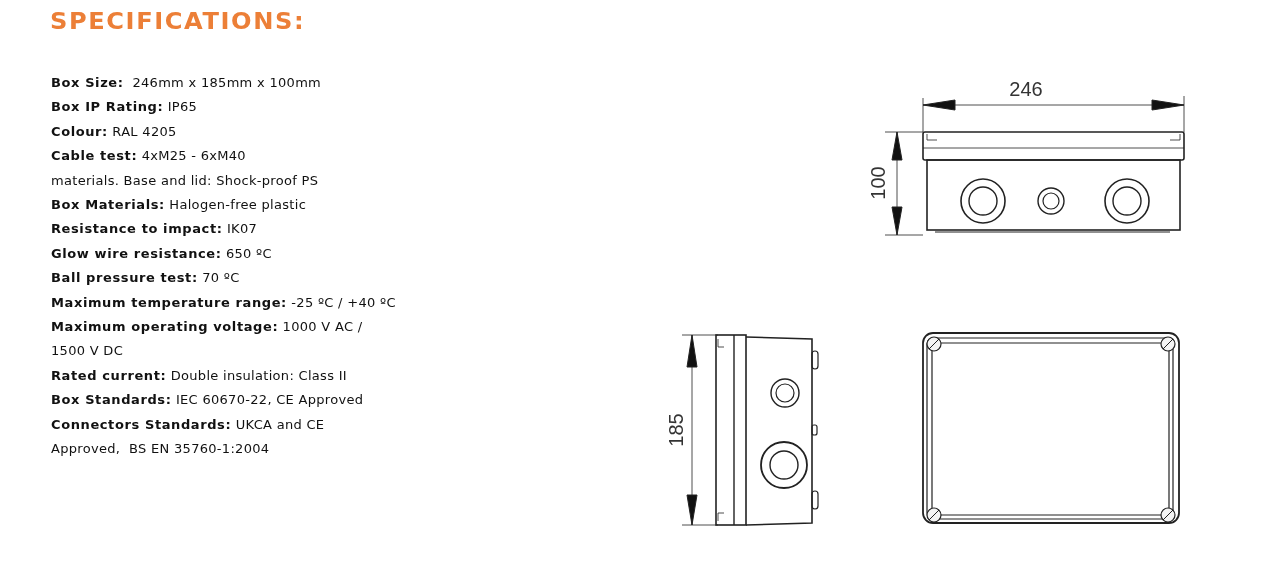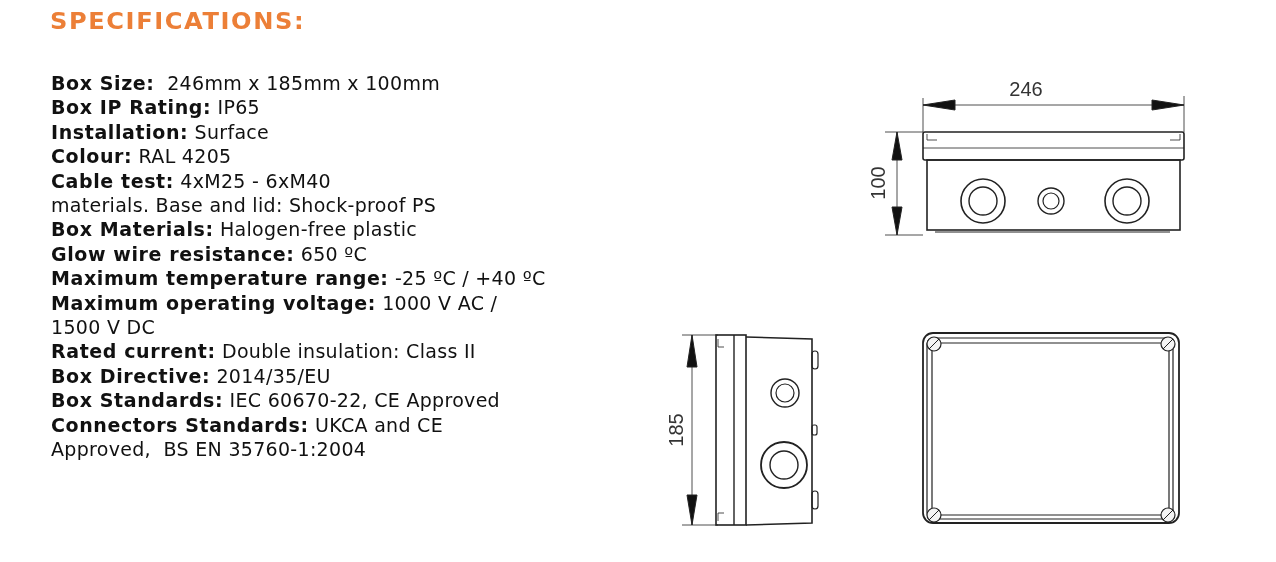--- a/index.html
+++ b/index.html
@@ -1,44 +1,44 @@
 <!DOCTYPE html>
 <html><head>
 <meta charset="utf-8">
 <style>
   html,body{margin:0;padding:0;background:#ffffff;}
   body{width:1276px;height:562px;position:relative;overflow:hidden;font-family:"DejaVu Sans","Liberation Sans",sans-serif;color:#111;}
   .title{position:absolute;left:50px;top:8px;font-family:"DejaVu Sans",sans-serif;font-size:23px;font-weight:bold;color:#ec7f37;letter-spacing:1.5px;transform:scaleX(1.05);transform-origin:left;}
   .specs{position:absolute;left:51px;top:71px;width:600px;}
-  .line{font-size:19px;line-height:24.4px;white-space:nowrap;letter-spacing:0.3px;}
+  .line{font-size:13px;line-height:24.4px;white-space:nowrap;letter-spacing:0.3px;}
   .lbl{font-weight:900;font-family:"DejaVu Sans",sans-serif;letter-spacing:0.6px;}
   .val{font-weight:normal;}
   .u{text-decoration-color:#3b6fd1;text-underline-offset:3px;}
   svg{position:absolute;}
   .dim{font-family:"Liberation Sans",sans-serif;font-size:20px;fill:#333;}
 </style>
 </head>
 <body>
 
 <div class="title">SPECIFICATIONS:</div>
 
 <div class="specs">
   <div class="line"><span class="lbl">Box Size:</span><span class="val" style="white-space:pre">  246mm x 185mm x 100mm</span></div>
   <div class="line"><span class="lbl">Box IP Rating:</span><span class="val" style="white-space:pre"> IP65</span></div>
-  <div class="line"><span class="lbl">Installation:</span><span class="val" style="white-space:pre"> Surface</span></div>
   <div class="line"><span class="lbl">Colour:</span><span class="val" style="white-space:pre"> RAL 4205</span></div>
   <div class="line"><span class="lbl">Cable test:</span><span class="val" style="white-space:pre"> 4xM25 - 6xM40</span></div>
   <div class="line"><span class="val">materials. Base and lid: Shock-proof PS</span></div>
   <div class="line"><span class="lbl">Box Materials:</span><span class="val" style="white-space:pre"> Halogen-free plastic</span></div>
+  <div class="line"><span class="lbl">Resistance to impact:</span><span class="val" style="white-space:pre"> IK07</span></div>
   <div class="line"><span class="lbl">Glow wire resistance:</span><span class="val" style="white-space:pre"> 650 ºC</span></div>
+  <div class="line"><span class="lbl">Ball pressure test:</span><span class="val" style="white-space:pre"> 70 ºC</span></div>
   <div class="line"><span class="lbl">Maximum temperature range:</span><span class="val" style="white-space:pre"> -25 ºC / +40 ºC</span></div>
   <div class="line"><span class="lbl">Maximum operating voltage:</span><span class="val" style="white-space:pre"> 1000 V AC /</span></div>
   <div class="line"><span class="val">1500 V DC</span></div>
   <div class="line"><span class="lbl">Rated current:</span><span class="val" style="white-space:pre"> Double insulation: Class II</span></div>
-  <div class="line"><span class="lbl">Box Directive:</span><span class="val" style="white-space:pre"> 2014/35/EU</span></div>
   <div class="line"><span class="lbl">Box Standards:</span><span class="val" style="white-space:pre"> IEC 60670-22, CE Approved</span></div>
   <div class="line"><span class="lbl">Connectors Standards:</span><span class="val" style="white-space:pre"> UKCA and CE</span></div>
   <div class="line"><span class="val u" style="white-space:pre">Approved,  BS</span><span class="val" style="white-space:pre"> EN 35760-1:2004</span></div>
 </div>
 
 <svg style="left:855px;top:70px" width="340" height="180" viewBox="0 0 340 180">
   <g stroke="#222" fill="none">
     <line x1="68" y1="28" x2="68" y2="62" stroke-width="0.8"></line>
     <line x1="329" y1="26" x2="329" y2="62" stroke-width="0.8"></line>
     <line x1="68" y1="35" x2="329" y2="35" stroke-width="0.8"></line>

